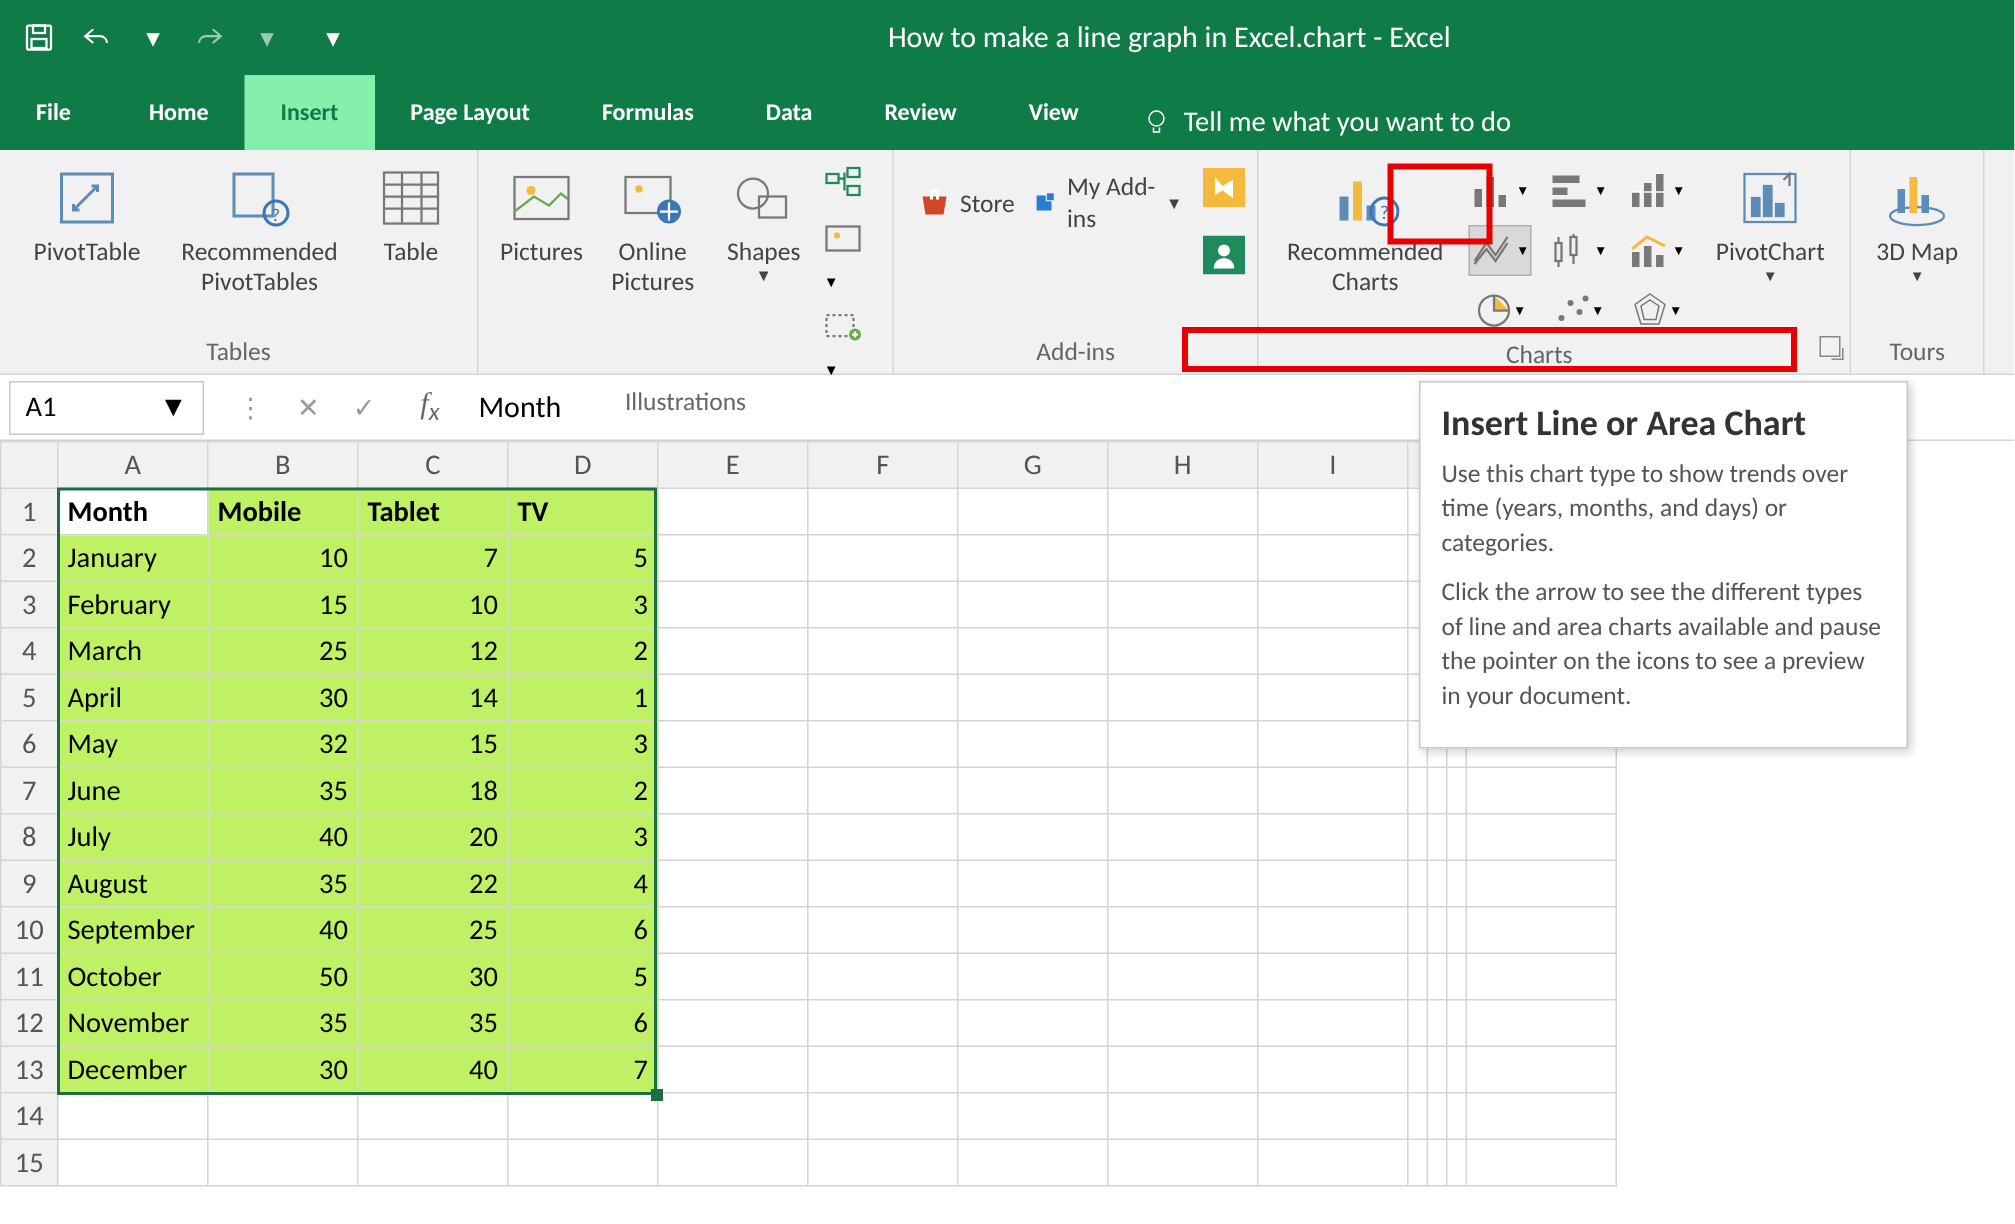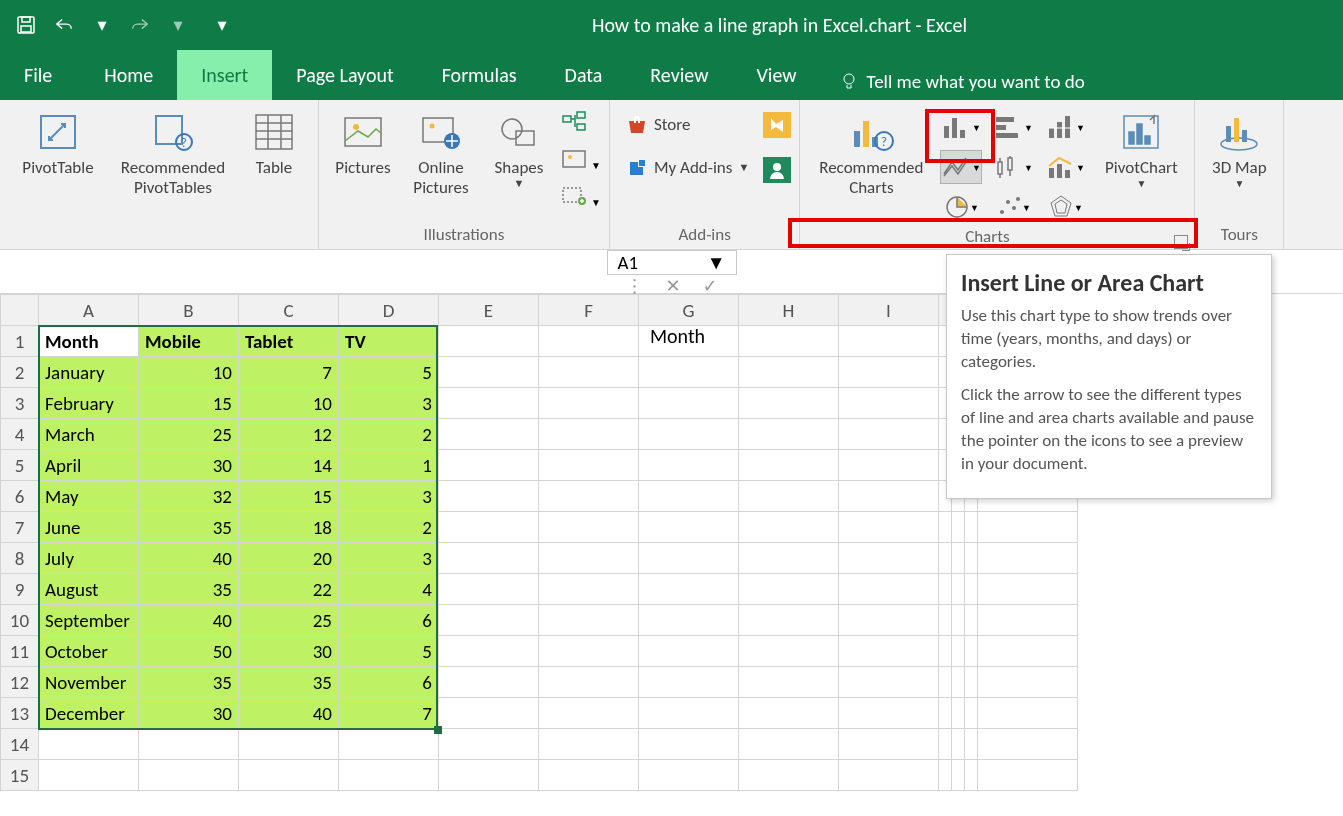--- a/index.html
+++ b/index.html
@@ -7,42 +7,42 @@
 
 
 .titlebar { height:50px; background:#0f7b47; display:flex; align-items:center; color:#fff; padding:0 16px; }
 .qat { display:flex; align-items:center; gap:18px; }
 .qat .ic { width:20px; height:20px; display:inline-flex; align-items:center; justify-content:center; }
 .qat svg { stroke:#fff; fill:none; stroke-width:1.5; }
 .title { flex:1; text-align:center; font-size:20px; }
 
 
 .tabs { height:50px; background:#0f7b47; display:flex; align-items:center; padding-left:16px; gap:0; }
-.tab { color:#fff; font-size:20px; padding:0 24px; height:100%; display:flex; align-items:center; cursor:pointer; }
+.tab { color:#fff; font-size:16px; padding:0 24px; height:100%; display:flex; align-items:center; cursor:pointer;font-weight:bold; }
 .tab.file { padding-left:8px; padding-right:28px; }
 .tab.active { background:#86efac; color:#0f7b47; }
 .tellme { display:flex; align-items:center; gap:8px; margin-left:18px; color:#fff; font-size:19px;margin-top:12px; }
 .tellme svg { stroke:#fff; fill:none; }
 
 
 .ribbon { height:150px; background:#f1f1f1; display:flex; border-bottom:1px solid #d4d4d4; position:relative; }
 .group { display:flex; flex-direction:column; align-items:center; border-right:1px solid #d4d4d4; padding:4px 8px 2px; }
 .group .body { flex:1; display:flex; align-items:flex-start; gap:6px; }
 .group .label { font-size:17px; color:#666; padding:2px 0; text-align:center; width:100%; }
 .bigbtn { display:flex; flex-direction:column; align-items:center; width:100px; padding-top:6px; cursor:pointer; font-size:17px; line-height:1.15; text-align:center; color:#444; }
 .bigbtn.narrow { width:72px;justify-content:flex-end; }
 .bigbtn .icon { width:48px; height:44px; margin-bottom:4px; display:flex; align-items:center; justify-content:center; }
 .smallbtn { font-size:17px; color:#444; cursor:pointer; padding:2px 4px; display:flex; align-items:center; gap:6px; }
 .chartgrid { display:grid; grid-template-rows:repeat(3,1fr); grid-auto-flow:column; gap:6px 10px; padding-top:6px; }
 .chartgrid .cb { width:42px; height:34px; display:flex; align-items:center; justify-content:center; cursor:pointer; }
 .chartgrid .cb.highlight { background:#d9d9d9; border:1px solid #b0b0b0; }
 .red-box { position:absolute; border:4px solid #e60000; pointer-events:none; }
 
 
-.fbar { height:44px; border-bottom:1px solid #d4d4d4; display:flex; align-items:center;flex-direction:column; }
+.fbar { height:44px; border-bottom:1px solid #d4d4d4; display:flex; align-items:center; }
 .namebox { width:130px; height:36px; border:1px solid #c8c8c8; display:flex; align-items:center; padding:0 10px; margin:0 6px; font-size:19px; }
 .namebox .dd { margin-left:auto; }
 .fbar .btns { display:flex; align-items:center; gap:22px; padding:0 16px; color:#999; }
 .fbar .fx { font-style:italic; font-family:"Times New Roman",serif; font-size:20px; color:#666; padding:0 14px; }
 .fbar .val { flex:1; font-size:20px; padding-left:12px; }
 
 
 .sheet { position:relative; }
 table.grid { border-collapse:collapse; table-layout:fixed; }
 .grid th, .grid td { border:1px solid #d4d4d4; height:31px; font-size:19px; }
@@ -58,21 +58,21 @@
 .sel-outline{position:absolute; border:2px solid #1f6e43; pointer-events:none;}
 .sel-handle{position:absolute; width:8px; height:8px; background:#1f6e43;}
 
 
 .tooltip{position:absolute; top:254px; left:946px; width:326px; background:#fff; border:1px solid #c8c8c8; box-shadow:2px 2px 6px rgba(0,0,0,.2); padding:12px 14px; font-size:17px; color:#555; line-height:1.35;}
 .tooltip h4{font-size:24px; color:#333; font-weight:600; margin-bottom:6px;}
 .tooltip p{margin-bottom:10px;}
 
 .launcher{width:14px;height:14px;border:1px solid #888;position:relative;display:inline-block;margin-left:auto;margin-right:2px;}
 .launcher::after{content:"";position:absolute;right:-3px;bottom:-3px;width:7px;height:7px;border-right:1px solid #888;border-bottom:1px solid #888;}
-.group-label-row{display:flex;align-items:flex-end;width:100%;gap:8px;justify-content:center;}
+.group-label-row{display:flex;align-items:flex-start;width:100%;gap:8px;justify-content:center;}
 </style>
 </head>
 <body>
 
 <div class="titlebar">
   <div class="qat">
     <span class="ic">
         <svg width="20" height="20" viewBox="0 0 20 20">
           <rect x="2" y="2" width="16" height="16" rx="1"></rect>
           <rect x="6" y="2" width="8" height="5"></rect>
@@ -140,20 +140,21 @@
       <div class="bigbtn narrow">
         <div class="icon">
             <svg width="40" height="38" viewBox="0 0 40 38" fill="none" stroke="#787878" stroke-width="1.5">
               <rect x="2" y="2" width="36" height="34"></rect>
               <path d="M2 10h36M2 18h36M2 26h36M14 2v34M27 2v34"></path>
             </svg>
           </div>
         <span>Table</span>
       </div>
     </div>
+    <div class="label">Tables</div>
   </div>
 
   <div class="group">
     <div class="body">
       <div class="bigbtn narrow">
         <div class="icon">
             <svg width="42" height="38" viewBox="0 0 42 38" fill="none" stroke="#787878" stroke-width="1.5">
               <rect x="3" y="5" width="36" height="28"></rect>
               <circle cx="14" cy="14" r="3" fill="#f4b93d" stroke="none"></circle>
               <path d="M3 28 L16 18 L26 24 L34 16 L39 20" stroke="#6aa84f"></path>
@@ -198,21 +199,21 @@
               <circle cx="21" cy="17" r="4" fill="#6aa84f" stroke="none"></circle>
               <path d="M19 17h4M21 15v4" stroke="#fff"></path>
             </svg> <span style="font-size:10px">▼</span></span>
       </div>
     </div>
     <div class="label">Illustrations</div>
   </div>
 
   <div class="group">
     <div class="body">
-      <div style="display:flex;flex-direction:column;gap:18px;padding:8px 4px 0 4px">
+      <div style="display:flex;gap:4px;padding:8px 4px 0 4px">
         <div class="smallbtn">
             <svg width="22" height="20" viewBox="0 0 22 20">
               <path fill="#d24726" d="M3 6h16l-2 12H5z"></path>
               <path fill="#fff" d="M8 4a3 3 0 0 1 6 0v4h-2V4a1 1 0 0 0-2 0v4H8z"></path>
             </svg>
             <span>Store</span>
           </div>
         <div class="smallbtn">
             <svg width="22" height="20" viewBox="0 0 22 20">
               <path fill="#2b7cd3" d="M4 4h8v5h5v8H4z"></path>

